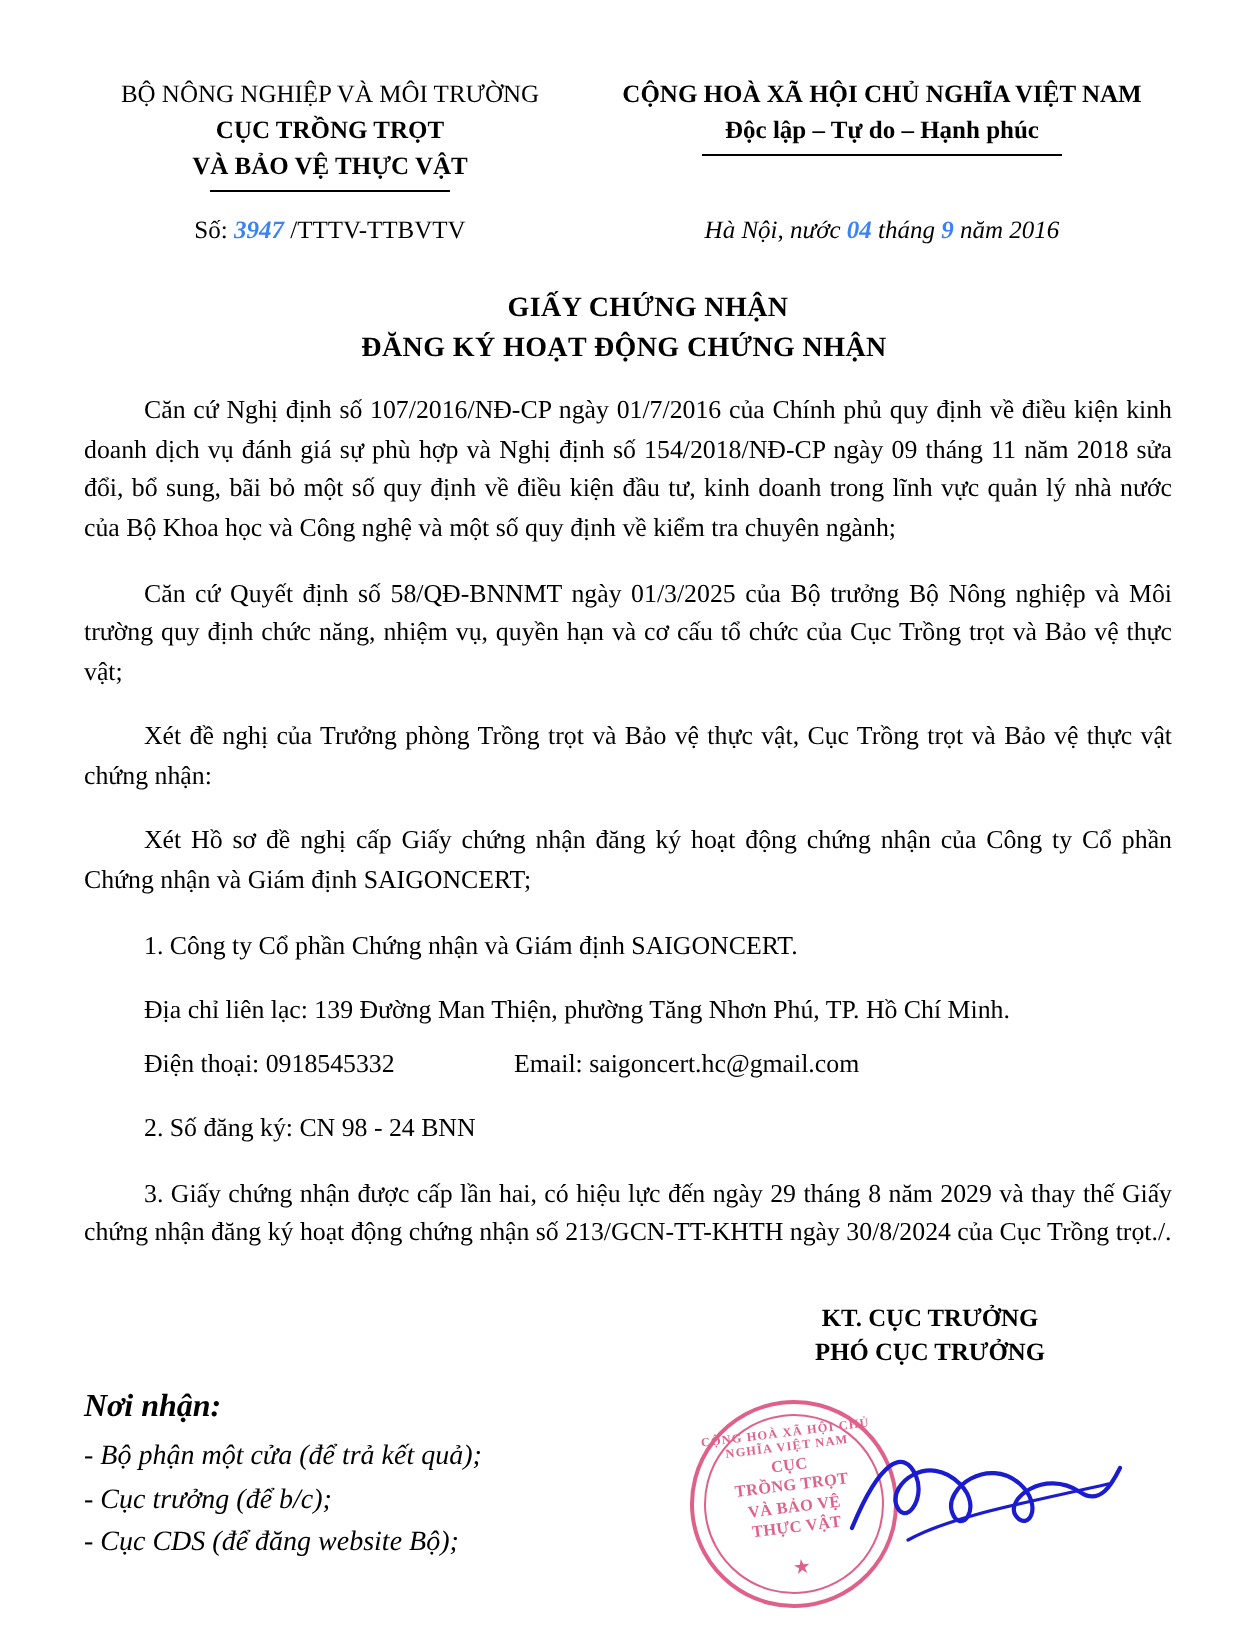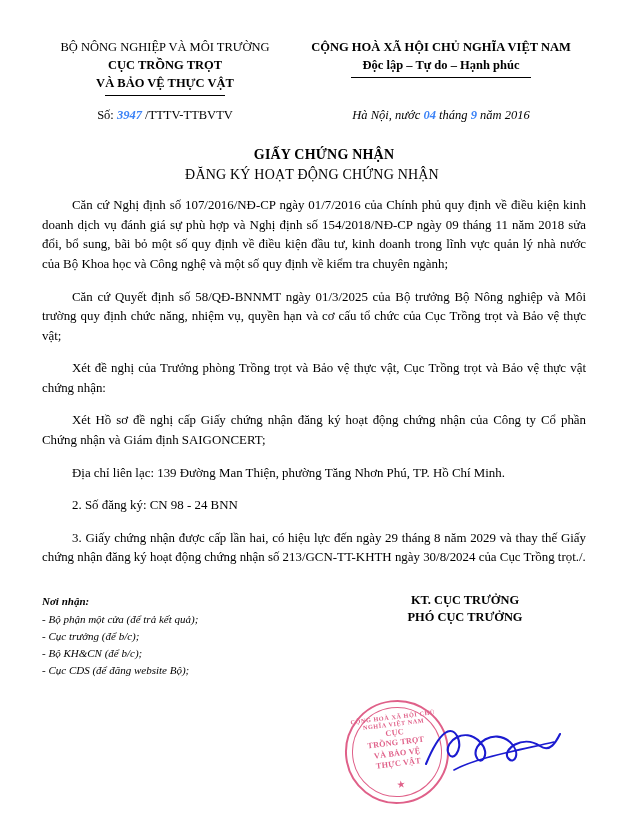--- a/index.html
+++ b/index.html
@@ -88,21 +88,21 @@
     margin-top: 24px;
   }
   .title-1 {
     font-size: 14px;
     font-weight: bold;
     letter-spacing: 0.2px;
     padding-left: 24px;
   }
   .title-2 {
     font-size: 14px;
-    font-weight: normal;
+    font-weight: bold;
     margin-top: 4px;
     letter-spacing: 0.2px;
   }
 
   
   .body {
     padding: 0 38px 0 42px;
     margin-top: 8px;
     box-sizing: border-box;
   }
@@ -133,31 +133,32 @@
     position: relative;
   }
   .foot-left {
     width: 300px;
     font-size: 11px;
     line-height: 1.5;
   }
   .noi-nhan {
     font-style: italic;
     font-weight: bold;
-    font-size: 11px;
+    font-size: 16px;
     margin-bottom: 2px;
+    margin-top: 40px;
   }
   .foot-left ul {
     list-style: none;
     margin: 0;
     padding: 0;
   }
   .foot-left li {
     font-style: italic;
-    font-size: 11px;
+    font-size: 14px;
     line-height: 1.55;
   }
   .foot-right {
     flex: 1;
     text-align: center;
     font-size: 12.4px;
     position: relative;
   }
   .foot-right .l1 { font-weight: bold; }
   .foot-right .l2 { font-weight: bold; margin-top: 2px; }
@@ -258,32 +259,36 @@
   <div class="title-block">
     <div class="title-1">GIẤY CHỨNG NHẬN</div>
     <div class="title-2">ĐĂNG KÝ HOẠT ĐỘNG CHỨNG NHẬN</div>
   </div>
 
   <div class="body">
     <p class="para">Căn cứ Nghị định số 107/2016/NĐ-CP ngày 01/7/2016 của Chính phủ quy định về điều kiện kinh doanh dịch vụ đánh giá sự phù hợp và Nghị định số 154/2018/NĐ-CP ngày 09 tháng 11 năm 2018 sửa đổi, bổ sung, bãi bỏ một số quy định về điều kiện đầu tư, kinh doanh trong lĩnh vực quản lý nhà nước của Bộ Khoa học và Công nghệ và một số quy định về kiểm tra chuyên ngành;</p>
     <p class="para">Căn cứ Quyết định số 58/QĐ-BNNMT ngày 01/3/2025 của Bộ trưởng Bộ Nông nghiệp và Môi trường quy định chức năng, nhiệm vụ, quyền hạn và cơ cấu tổ chức của Cục Trồng trọt và Bảo vệ thực vật;</p>
     <p class="para">Xét đề nghị của Trưởng phòng Trồng trọt và Bảo vệ thực vật, Cục Trồng trọt và Bảo vệ thực vật chứng nhận:</p>
     <p class="para">Xét Hồ sơ đề nghị cấp Giấy chứng nhận đăng ký hoạt động chứng nhận của Công ty Cổ phần Chứng nhận và Giám định SAIGONCERT;</p>
+    <p class="para">1. Công ty Cổ phần Chứng nhận và Giám định SAIGONCERT.</p>
     <p class="para">Địa chỉ liên lạc: 139 Đường Man Thiện, phường Tăng Nhơn Phú, TP. Hồ Chí Minh.</p>
+    <div class="contact-row">
+      <div class="ph">Điện thoại: 0918545332</div>
+      <div class="em">Email: saigoncert.hc@gmail.com</div>
+    </div>
     <p class="para">2. Số đăng ký: CN 98 - 24 BNN</p>
     <p class="para">3. Giấy chứng nhận được cấp lần hai, có hiệu lực đến ngày 29 tháng 8 năm 2029 và thay thế Giấy chứng nhận đăng ký hoạt động chứng nhận số 213/GCN-TT-KHTH ngày 30/8/2024 của Cục Trồng trọt./.</p>
   </div>
 
   <div class="footer">
     <div class="foot-left">
       <div class="noi-nhan">Nơi nhận:</div>
       <ul>
         <li>- Bộ phận một cửa (để trả kết quả);</li>
         <li>- Cục trưởng (để b/c);</li>
-        <li>- Bộ KH&amp;CN (để b/c);</li>
         <li>- Cục CDS (để đăng website Bộ);</li>
 
       </ul>
     </div>
     <div class="foot-right">
       <div class="l1">KT. CỤC TRƯỞNG</div>
       <div class="l2">PHÓ CỤC TRƯỞNG</div>
 
     </div>
   </div>

